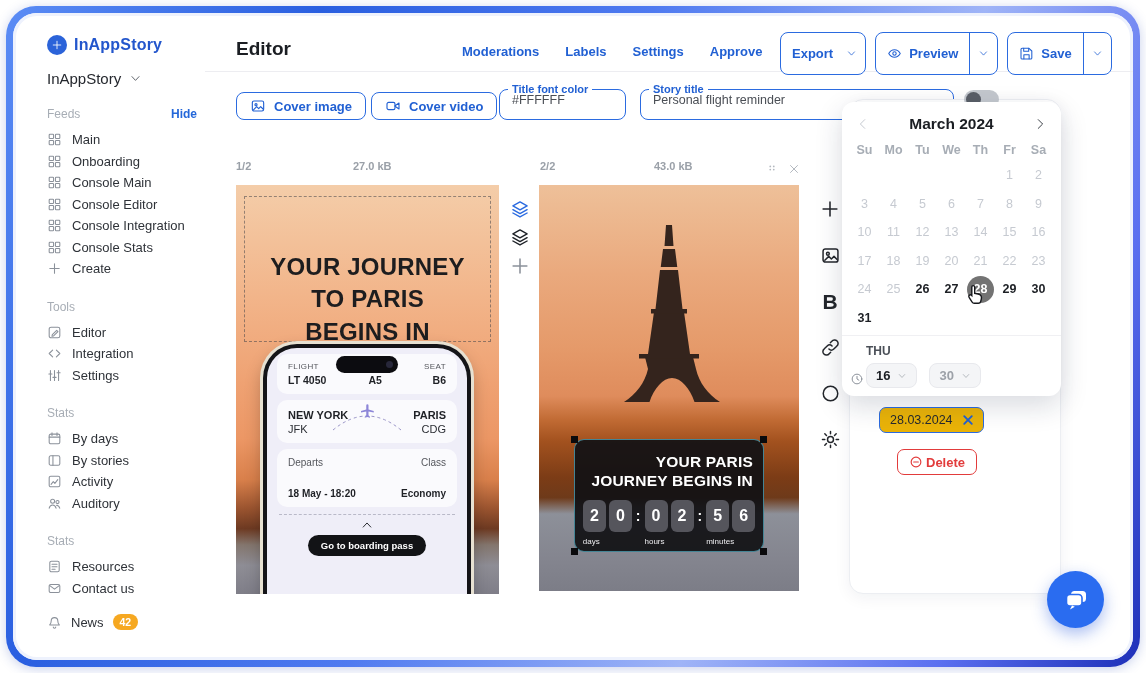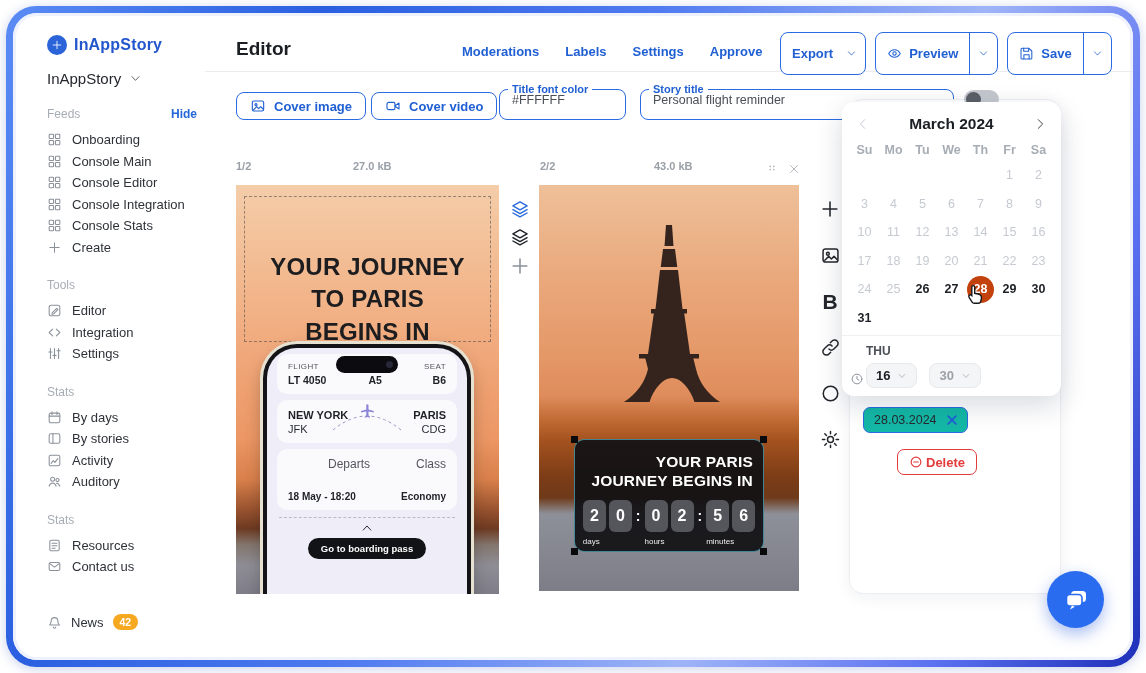--- a/index.html
+++ b/index.html
@@ -81,21 +81,21 @@
   .pcard .lbl { font-size:8px; color:#54565c; letter-spacing:.4px; }
   .pcard .big { font-size:10.5px; font-weight:700; color:#1f2126; margin-top:3px; }
   .row3 { display:flex; justify-content:space-between; }
   .row3 > div:nth-child(2) { text-align:center; } .row3 > div:nth-child(3) { text-align:right; }
   .route { display:flex; justify-content:space-between; align-items:center; position:relative; }
   .route .city { font-size:11px; font-weight:700; color:#1f2126; line-height:1.4; }
   .route .code { font-size:11px; color:#2a2d33; font-weight:400; }
   .route .mid { position:absolute; left:50%; top:2px; transform:translateX(-50%); color:#8d86d8; }
   .arc { position:absolute; left:50%; top:10px; transform:translateX(-50%); }
   .row2s { display:flex; justify-content:space-between; }
-  .row2s .sm { font-size:12px; color:#54565c;margin-left:40px; }
+  .row2s .sm { font-size:10px; color:#54565c; }
   .row2s .md { font-size:10px; font-weight:600; color:#1f2126; margin-top:20px; }
   .tear { margin:7px 12px 0; border-top:1.5px dashed #b9b9c8; }
   .chev-up { display:flex; justify-content:center; margin-top:3px; color:#2a2d33; }
   .chev-up .ic { width:14px; height:14px; }
   .cta { display:block; margin:3px auto 8px; width:max-content; background:#121316; color:#fff; font-size:9.5px;
          font-weight:700; padding:5px 13px; border-radius:12px; border:none; cursor:pointer; }
 
   .sky2 { position:absolute; inset:0;
           background:linear-gradient(180deg,#eec099 0%,#eaa97d 22%,#e59a6a 40%,#df8c5c 52%,#c06a33 58%,#a3521f 63%,#7c3c16 72%,#6e3a1a 77%,#8d9099 81%,#84858f 92%,#7c7d87 100%); }
   .tower { position:absolute; left:50%; top:26px; transform:translateX(-50%); width:150px; height:262px; }
@@ -115,40 +115,40 @@
   .mid-tools { position:absolute; left:496px; top:186px; display:flex; flex-direction:column; gap:8px; align-items:center; }
   .mid-tools .ic { width:20px; height:20px; cursor:pointer; }
   .rtb { position:absolute; left:806px; top:185px; display:flex; flex-direction:column; gap:24px; align-items:center; }
   .rtb .it { width:22px; height:22px; color:#23262b; display:flex; align-items:center; justify-content:center; cursor:pointer; }
   .rtb .it .ic { width:21px; height:21px; }
   .rtb .bold-b { font-size:21px; font-weight:600; color:#23262b; line-height:1; }
 
   
   .rpanel { position:absolute; left:836px; top:86px; width:212px; height:495px; background:#fff;
             border:1px solid #eceef2; border-radius:14px; box-shadow:0 4px 16px rgba(20,30,60,.06); z-index:3; }
-  .date-chip { position:absolute; left:13px; top:307px; height:26px; display:inline-flex; align-items:center; gap:8px;
+  .date-chip { position:absolute; left:29px; top:307px; height:26px; display:inline-flex; align-items:center; gap:8px;
                border:1.5px solid #2b6be0; border-radius:7px; padding:0 8px 0 10px; font-size:12.5px; color:#26292e;
-               background:#14b8a6; }
+               background:#eab308; }
   .date-chip .ic { width:14px; height:14px; color:#2160d3; cursor:pointer; }
   .del-btn { position:absolute; left:47px; top:349px; height:26px; display:inline-flex; align-items:center; gap:3px;
              border:1.5px solid #e23b3b; border-radius:7px; padding:0 11px; color:#e23b3b; font-size:13px;
              font-weight:700; background:#fff; cursor:pointer; }
   .del-btn .ic { width:14px; height:14px; }
   .popup { position:absolute; left:829px; top:89px; width:219px; height:294px; background:#fff; border-radius:12px;
            box-shadow:0 10px 28px rgba(20,30,60,.16); z-index:5; }
   .cal-head { display:flex; align-items:center; justify-content:space-between; padding:13px 14px 6px; }
   .cal-head .ttl { font-size:15.5px; font-weight:600; color:#1b1e23; }
   .cal-head .ic { width:14px; height:14px; cursor:pointer; }
   .cal-head .prev { color:#c4c8cf; } .cal-head .next { color:#3a3f46; }
   .cal-grid { display:grid; grid-template-columns:repeat(7,29px); padding-left:8px; }
   .cal-grid.wd div { height:22px; display:flex; align-items:center; justify-content:center; font-size:12.5px;
                      font-weight:700; color:#a7adb5; }
   .cal-grid.days div { height:28.5px; display:flex; align-items:center; justify-content:center; font-size:12.5px; }
   .d-muted { color:#c6cad1; } .d-active { color:#1d2025; font-weight:700; }
-  .d-sel span { background:#c2410c; color:#fff; width:27px; height:27px; border-radius:50%; display:flex;
+  .d-sel span { background:#737373; color:#fff; width:27px; height:27px; border-radius:50%; display:flex;
                 align-items:center; justify-content:center; font-weight:700; }
   .cal-div { border-top:1px solid #f0f0f3; margin-top:3px; }
   .time-sec { position:relative; padding:8px 0 0 24px; }
   .time-wd { font-size:12px; font-weight:700; color:#4a4f57; margin-bottom:5px; }
   .time-row { display:flex; gap:12px; align-items:center; }
   .clock { position:absolute; left:8px; top:36px; width:14px; height:14px; color:#8b919a; }
   .dd { display:inline-flex; align-items:center; gap:7px; background:#f4f5f7; border:1px solid #e8e9ed;
         border-radius:8px; padding:4px 9px; font-size:13px; font-weight:700; color:#1b1e23; cursor:pointer; }
   .dd .ic { width:10px; height:10px; color:#9ca1a8; }
   .dd.muted { color:#9ca1a8; }
@@ -181,20 +181,31 @@
       <span class="ic">
             <svg viewBox="0 0 24 24" fill="none" stroke="currentColor" stroke-width="1.7" stroke-linecap="round" stroke-linejoin="round">
               <path d="M5.5 8.5l6.5 7 6.5-7"></path>
             </svg>
           </span>
     </div>
     <div id="sidebar-sections">
           <div class="sec-label">
             <span>Feeds</span>
             <a>Hide</a>
+          </div>
+          <div class="nav-item">
+            <span class="ic">
+              <svg viewBox="0 0 24 24" fill="none" stroke="currentColor" stroke-width="1.7" stroke-linecap="round" stroke-linejoin="round">
+                <rect x="3.5" y="3.5" width="7" height="7" rx="1.2"></rect>
+                <rect x="13.5" y="3.5" width="7" height="7" rx="1.2"></rect>
+                <rect x="3.5" y="13.5" width="7" height="7" rx="1.2"></rect>
+                <rect x="13.5" y="13.5" width="7" height="7" rx="1.2"></rect>
+              </svg>
+            </span>
+            <span>Main</span>
           </div>
           <div class="nav-item">
             <span class="ic">
               <svg viewBox="0 0 24 24" fill="none" stroke="currentColor" stroke-width="1.7" stroke-linecap="round" stroke-linejoin="round">
                 <rect x="3.5" y="3.5" width="7" height="7" rx="1.2"></rect>
                 <rect x="13.5" y="3.5" width="7" height="7" rx="1.2"></rect>
                 <rect x="3.5" y="13.5" width="7" height="7" rx="1.2"></rect>
                 <rect x="13.5" y="13.5" width="7" height="7" rx="1.2"></rect>
               </svg>
             </span>

